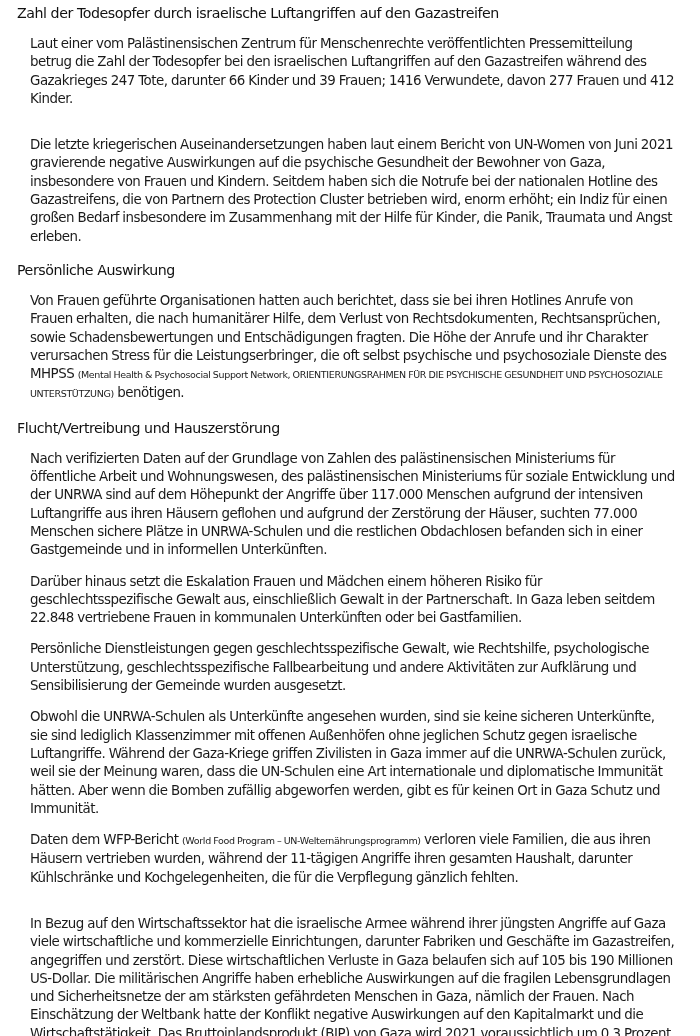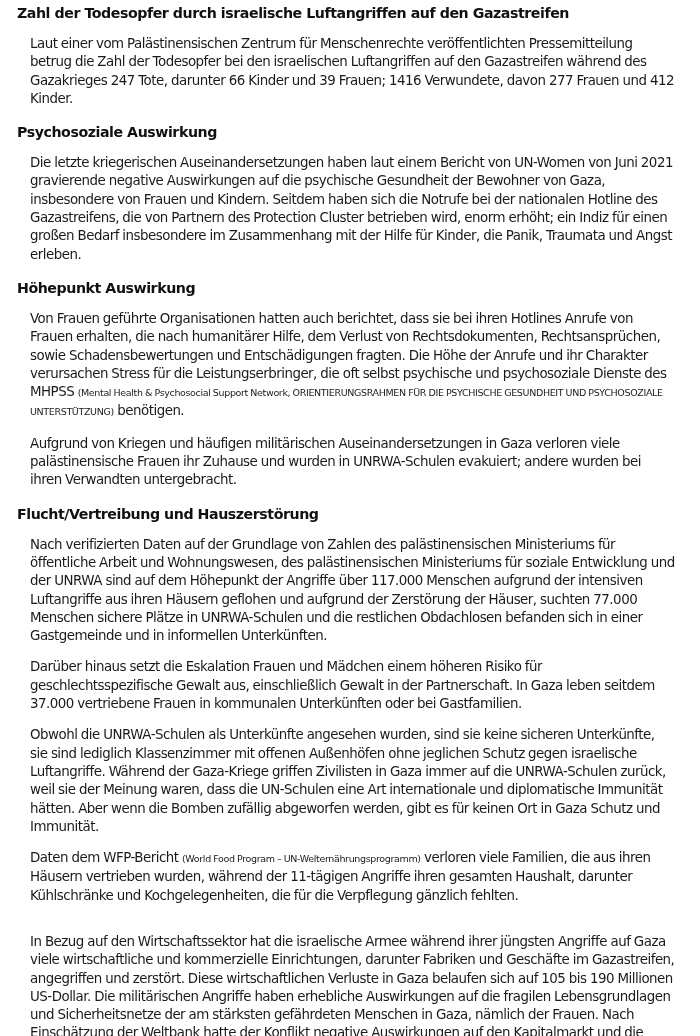--- a/index.html
+++ b/index.html
@@ -3,21 +3,21 @@
 <meta charset="utf-8">
 <style>
   html, body { margin: 0; padding: 0; background: #ffffff; }
   body {
     width: 700px; height: 1036px; overflow: hidden;
     font-family: "DejaVu Sans", sans-serif;
     color: #1a1a1a;
   }
   .page { position: relative; padding: 4px 12px 0 17px; }
   .h {
-    font-weight: bold; font-size: 14.2px; line-height: 18px;
+    font-weight: normal; font-size: 14.2px; line-height: 18px;
     letter-spacing: -0.45px; margin: 0; color: #111;
   }
   .p {
     font-size: 13.4px; line-height: 18.3px; letter-spacing: -0.5px;
     margin: 13px; word-spacing: -0.3px;
   }
   .small {
     font-size: 9.5px; letter-spacing: -0.35px;
   }
   .gap { height: 2px; }
@@ -27,36 +27,35 @@
 
 <div class="page">
 
   <section>
     <h2 class="h">Zahl der Todesopfer durch israelische Luftangriffen auf den Gazastreifen</h2>
     <p class="p">Laut einer vom Palästinensischen Zentrum für Menschenrechte veröffentlichten Pressemitteilung betrug die Zahl der Todesopfer bei den israelischen Luftangriffen auf den Gazastreifen während des Gazakrieges 247 Tote, darunter 66 Kinder und 39 Frauen; 1416 Verwundete, davon 277 Frauen und 412 Kinder.</p>
   </section>
   <div class="gap"></div>
 
   <section>
-    <h2 class="h">Psychosoziale Auswirkung</h2>
     <p class="p">Die letzte kriegerischen Auseinandersetzungen haben laut einem Bericht von UN-Women von Juni 2021 gravierende negative Auswirkungen auf die psychische Gesundheit der Bewohner von Gaza, insbesondere von Frauen und Kindern. Seitdem haben sich die Notrufe bei der nationalen Hotline des Gazastreifens, die von Partnern des Protection Cluster betrieben wird, enorm erhöht; ein Indiz für einen großen Bedarf insbesondere im Zusammenhang mit der Hilfe für Kinder, die Panik, Traumata und Angst erleben.</p>
   </section>
   <div class="gap"></div>
 
   <section>
-    <h2 class="h">Höhepunkt Auswirkung</h2>
+    <h2 class="h">Persönliche Auswirkung</h2>
     <p class="p"><span>Von Frauen geführte Organisationen hatten auch berichtet, dass sie bei ihren Hotlines Anrufe von Frauen erhalten, die nach humanitärer Hilfe, dem Verlust von Rechtsdokumenten, Rechtsansprüchen, sowie Schadensbewertungen und Entschädigungen fragten. Die Höhe der Anrufe und ihr Charakter verursachen Stress für die Leistungserbringer, die oft selbst psychische und psychosoziale Dienste des MHPSS </span><span class="small">(Mental Health &amp; Psychosocial Support Network, ORIENTIERUNGSRAHMEN FÜR DIE PSYCHISCHE  GESUNDHEIT UND PSYCHOSOZIALE UNTERSTÜTZUNG)</span><span> benötigen.</span></p>
-    <p class="p">Aufgrund von Kriegen und häufigen militärischen Auseinandersetzungen in Gaza verloren viele palästinensische Frauen ihr Zuhause und wurden in UNRWA-Schulen evakuiert; andere wurden bei ihren Verwandten untergebracht.</p>
   </section>
   <div class="gap"></div>
 
   <section>
     <h2 class="h">Flucht/Vertreibung und Hauszerstörung</h2>
     <p class="p">Nach verifizierten Daten auf der Grundlage von Zahlen des palästinensischen Ministeriums für öffentliche Arbeit und Wohnungswesen, des palästinensischen Ministeriums für soziale Entwicklung und der UNRWA sind auf dem Höhepunkt der Angriffe über 117.000 Menschen aufgrund der intensiven Luftangriffe aus ihren Häusern geflohen und aufgrund der Zerstörung der Häuser, suchten  77.000 Menschen sichere Plätze in UNRWA-Schulen und die restlichen Obdachlosen befanden sich in einer Gastgemeinde und in informellen Unterkünften.</p>
-    <p class="p">Darüber hinaus setzt die Eskalation Frauen und Mädchen einem höheren Risiko für geschlechtsspezifische Gewalt aus, einschließlich Gewalt in der Partnerschaft. In Gaza leben seitdem 37.000 vertriebene Frauen in kommunalen Unterkünften oder bei Gastfamilien.</p>
+    <p class="p">Darüber hinaus setzt die Eskalation Frauen und Mädchen einem höheren Risiko für geschlechtsspezifische Gewalt aus, einschließlich Gewalt in der Partnerschaft. In Gaza leben seitdem 22.848 vertriebene Frauen in kommunalen Unterkünften oder bei Gastfamilien.</p>
+    <p class="p">Persönliche Dienstleistungen gegen geschlechtsspezifische Gewalt, wie Rechtshilfe, psychologische Unterstützung, geschlechtsspezifische Fallbearbeitung und andere Aktivitäten zur Aufklärung und Sensibilisierung der Gemeinde wurden ausgesetzt.</p>
     <p class="p">Obwohl die UNRWA-Schulen als Unterkünfte angesehen wurden, sind sie keine sicheren Unterkünfte, sie sind lediglich Klassenzimmer mit offenen Außenhöfen ohne jeglichen Schutz gegen israelische Luftangriffe. Während der Gaza-Kriege griffen Zivilisten in Gaza immer auf die UNRWA-Schulen zurück, weil sie der Meinung waren, dass die UN-Schulen eine Art internationale und diplomatische Immunität hätten. Aber wenn die Bomben zufällig abgeworfen werden, gibt es für keinen Ort in Gaza Schutz und Immunität.</p>
     <p class="p"><span>Daten dem WFP-Bericht </span><span class="small">(World Food Program – UN-Welternährungsprogramm)</span><span> verloren viele Familien, die aus ihren Häusern vertrieben wurden, während der 11-tägigen Angriffe ihren gesamten Haushalt, darunter Kühlschränke und Kochgelegenheiten, die für die Verpflegung gänzlich fehlten.</span></p>
   </section>
   <div class="gap"></div>
 
   <section>
     <p class="p">In Bezug auf den Wirtschaftssektor hat die israelische Armee während ihrer jüngsten Angriffe auf Gaza viele wirtschaftliche und kommerzielle Einrichtungen, darunter Fabriken und Geschäfte im Gazastreifen, angegriffen und zerstört. Diese wirtschaftlichen Verluste in Gaza belaufen sich auf 105 bis 190 Millionen US-Dollar. Die militärischen Angriffe haben erhebliche Auswirkungen auf die fragilen Lebensgrundlagen und Sicherheitsnetze der am stärksten gefährdeten Menschen in Gaza, nämlich der Frauen. Nach Einschätzung der Weltbank hatte der Konflikt negative Auswirkungen auf den Kapitalmarkt und die Wirtschaftstätigkeit. Das Bruttoinlandsprodukt (BIP) von Gaza wird 2021 voraussichtlich um 0,3 Prozent schrumpfen, verglichen mit einem geschätzte Wachstumsrate von 2,5 Prozent vor dem letzten Krieg.</p>
   </section>
 
 </div>

